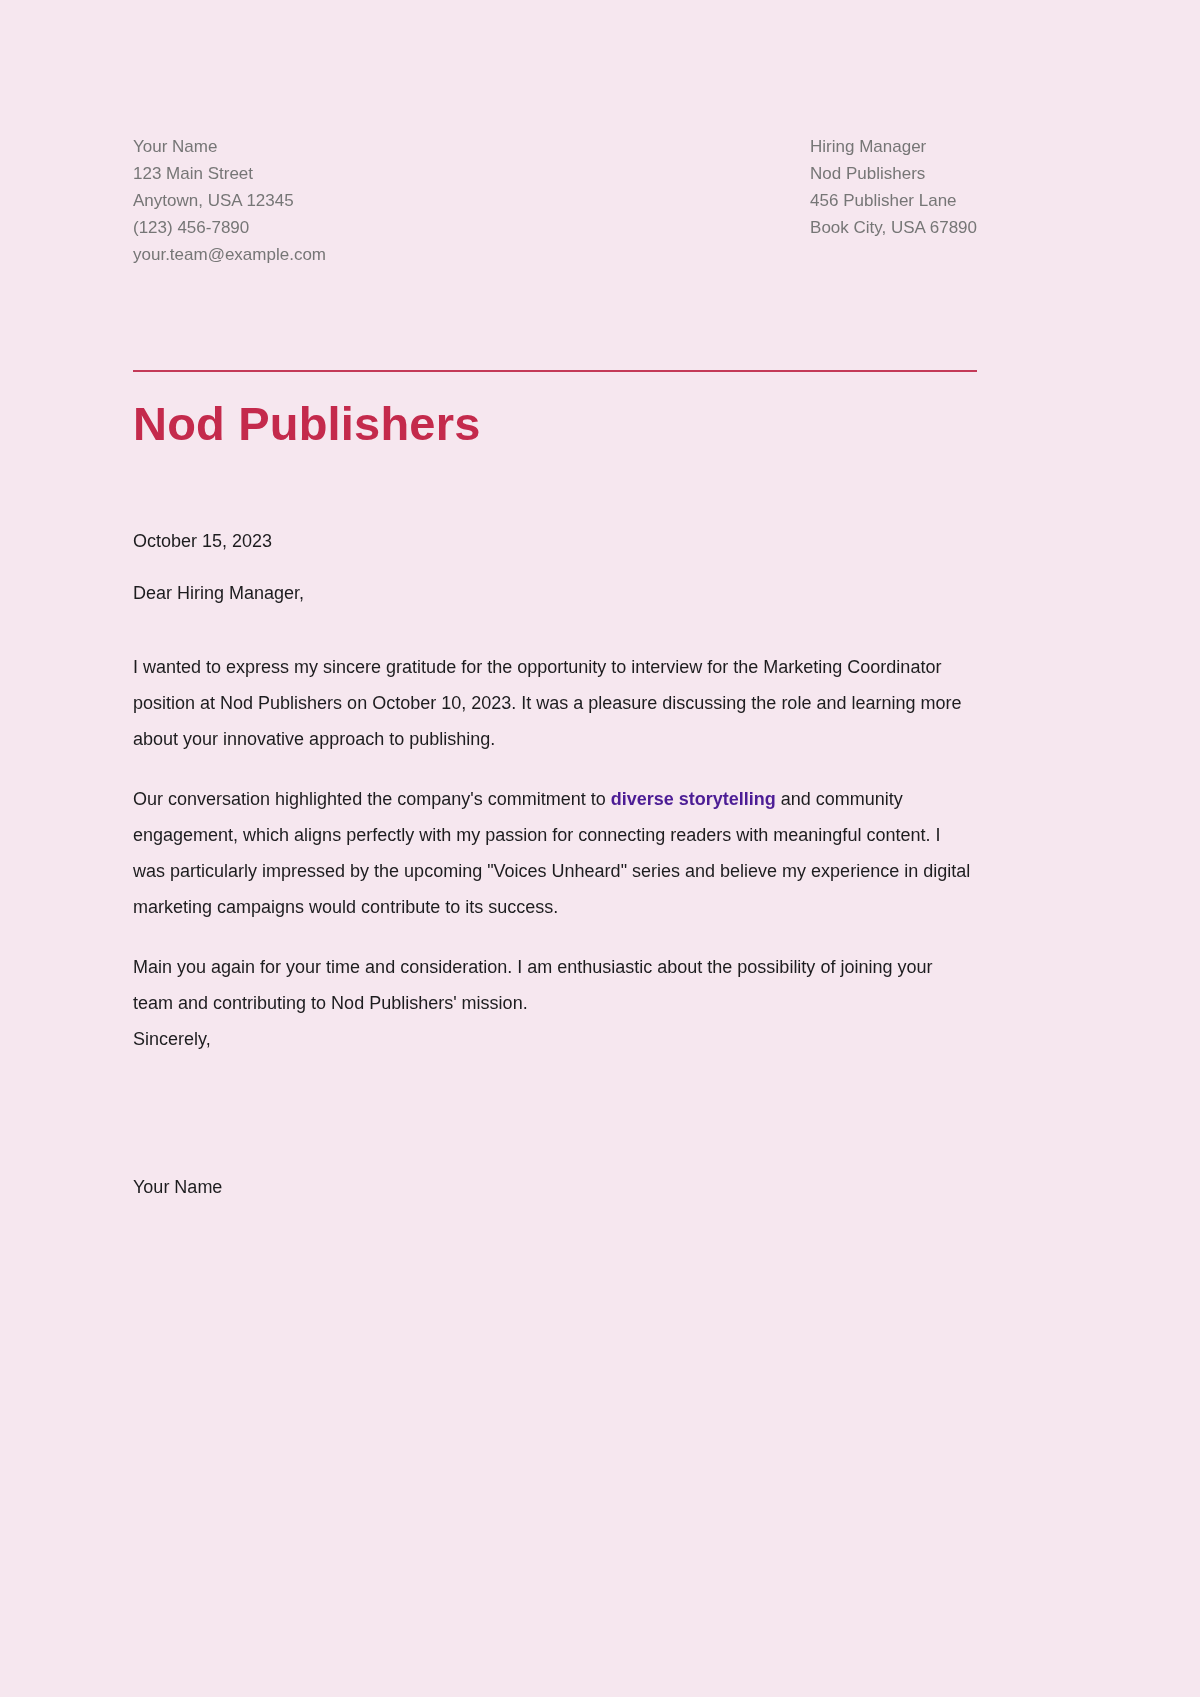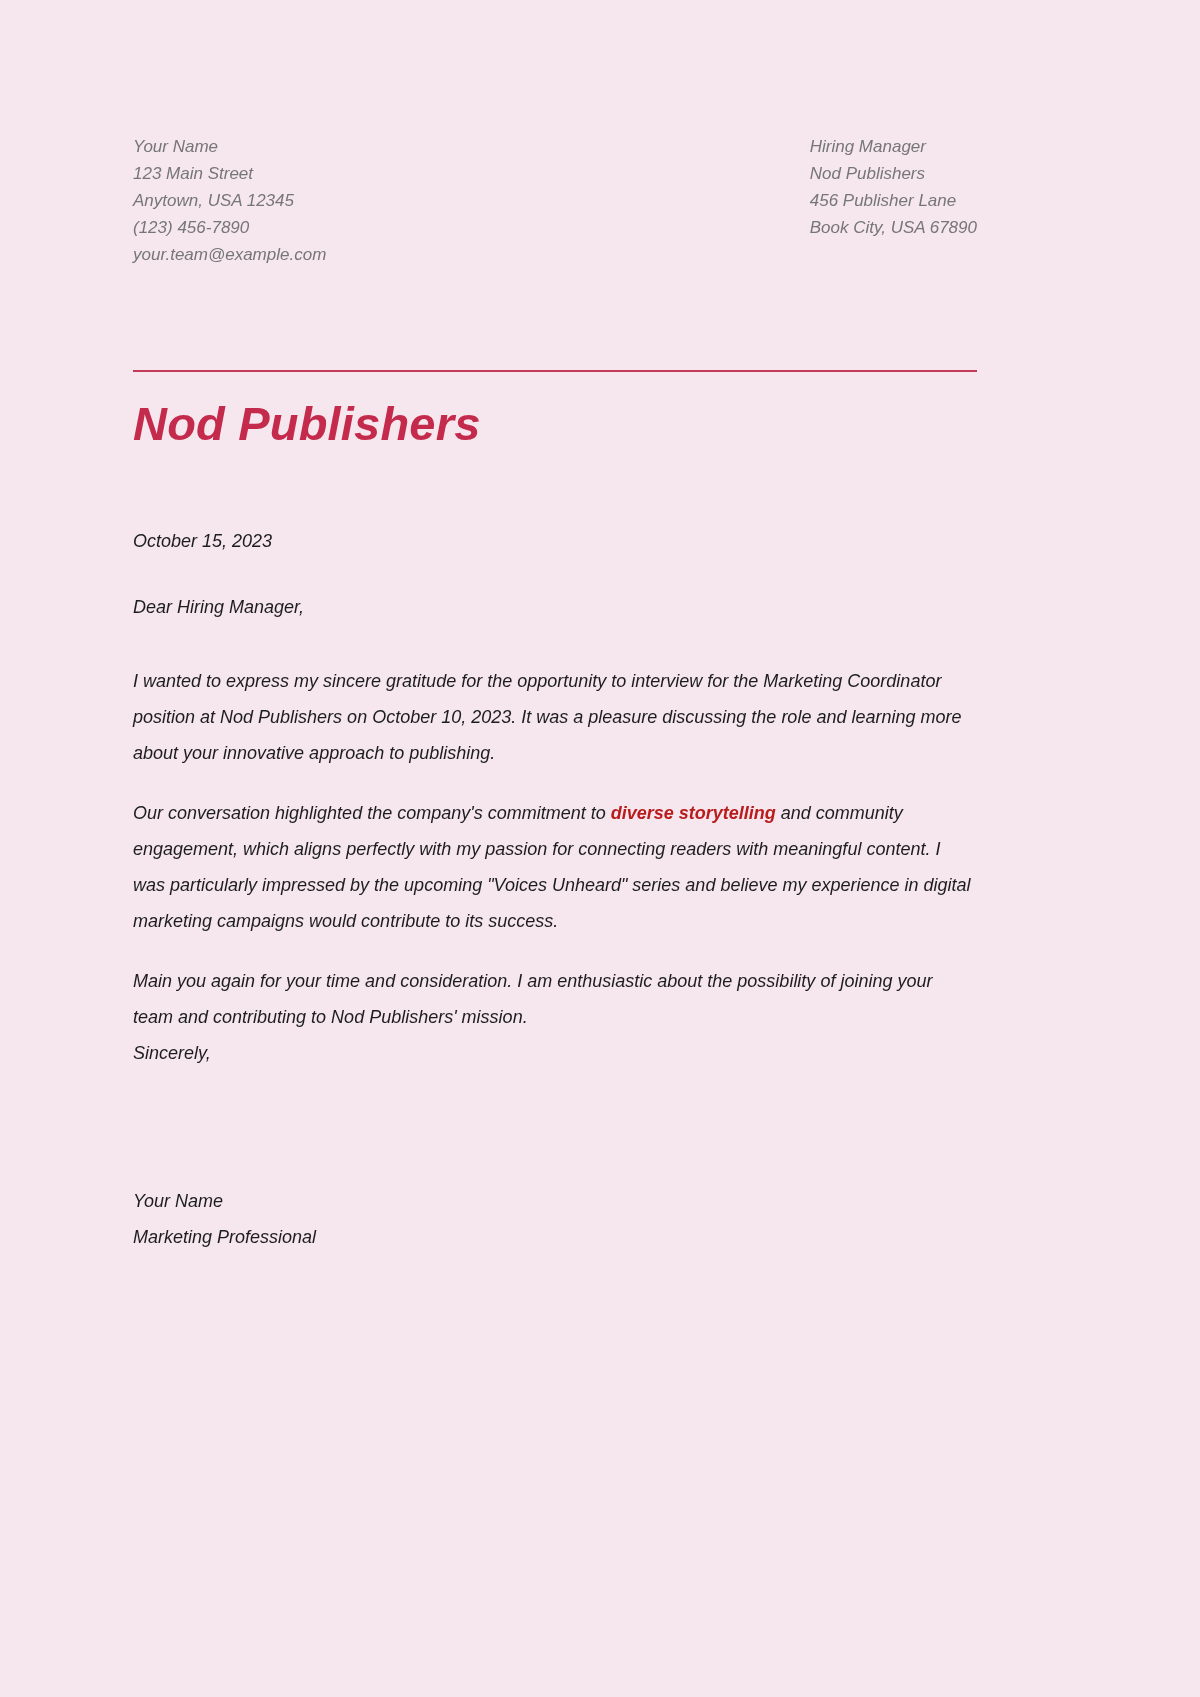--- a/index.html
+++ b/index.html
@@ -9,21 +9,20 @@
     background: #f6e7ef;
     font-family: "Liberation Sans", "DejaVu Sans", sans-serif;
     color: #1d1d1f;
     overflow: hidden;
   }
   .page {
     width: 968px;
     height: 1697px;
     background: #f6e7ef;
     padding: 133px 223px 0 133px;
-    font-style: italic;
   }
   .content { width: 844px; }
 
   .addr-row {
     display: flex;
     justify-content: space-between;
     align-items: flex-start;
   }
   .addr-block {
     font-size: 17px;
@@ -48,29 +47,29 @@
     color: #c42a4c;
     letter-spacing: 0.2px;
   }
 
   .letter-body {
     font-size: 18px;
     line-height: 36px;
     color: #1d1d1f;
   }
   .date-line   { margin-top: 72px; }
-  .salutation  { margin-top: 30px; }
+  .salutation  { margin-top: 16px; }
   .para-1      { margin-top: 38px; }
   .para-2      { margin-top: 24px; }
   .para-3      { margin-top: 24px; }
   .closing     { }
   .signature   { margin-top: 112px; }
 
   .highlight {
-    color: #b91c1c;
+    color: #4c1d95;
     font-weight: 700;
   }
 </style>
 </head>
 <body>
 
 <div class="page">
   <div class="content">
 
     <div class="addr-row">
@@ -101,18 +100,17 @@
       <p class="para-1">I wanted to express my sincere gratitude for the opportunity to interview for the Marketing Coordinator position at Nod Publishers on October 10, 2023. It was a pleasure discussing the role and learning more about your innovative approach to publishing.</p>
 
       <p class="para-2"><span>Our conversation highlighted the company's commitment to </span><span class="highlight">diverse storytelling</span><span> and community engagement, which aligns perfectly with my passion for connecting readers with meaningful content. I was particularly impressed by the upcoming "Voices Unheard" series and believe my experience in digital marketing campaigns would contribute to its success.</span></p>
 
       <p class="para-3">Main you again for your time and consideration. I am enthusiastic about the possibility of joining your team and contributing to Nod Publishers' mission.</p>
 
       <div class="closing">Sincerely,</div>
 
       <div class="signature">
         <div>Your Name</div>
-        <div>Marketing Professional</div>
       </div>
     </div>
 
   </div>
 </div>
 
 </body></html>

